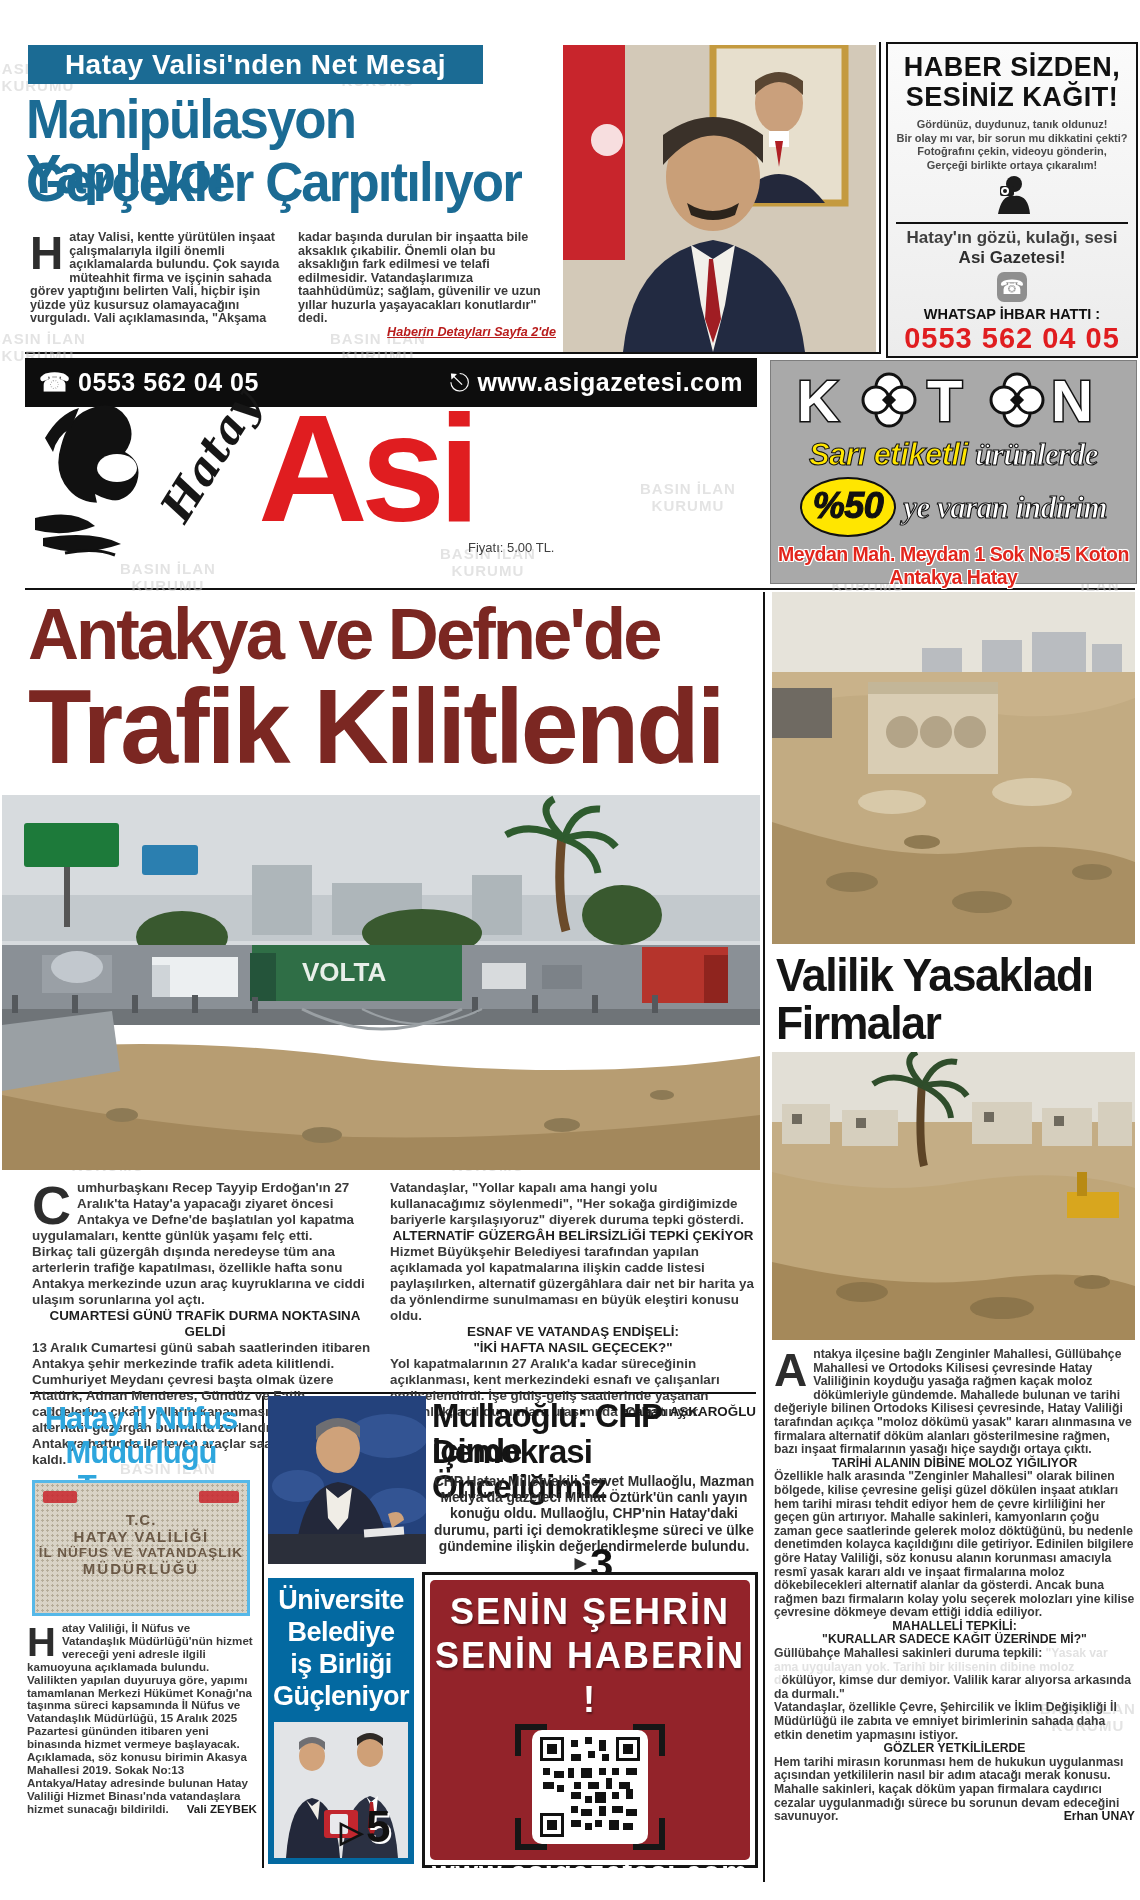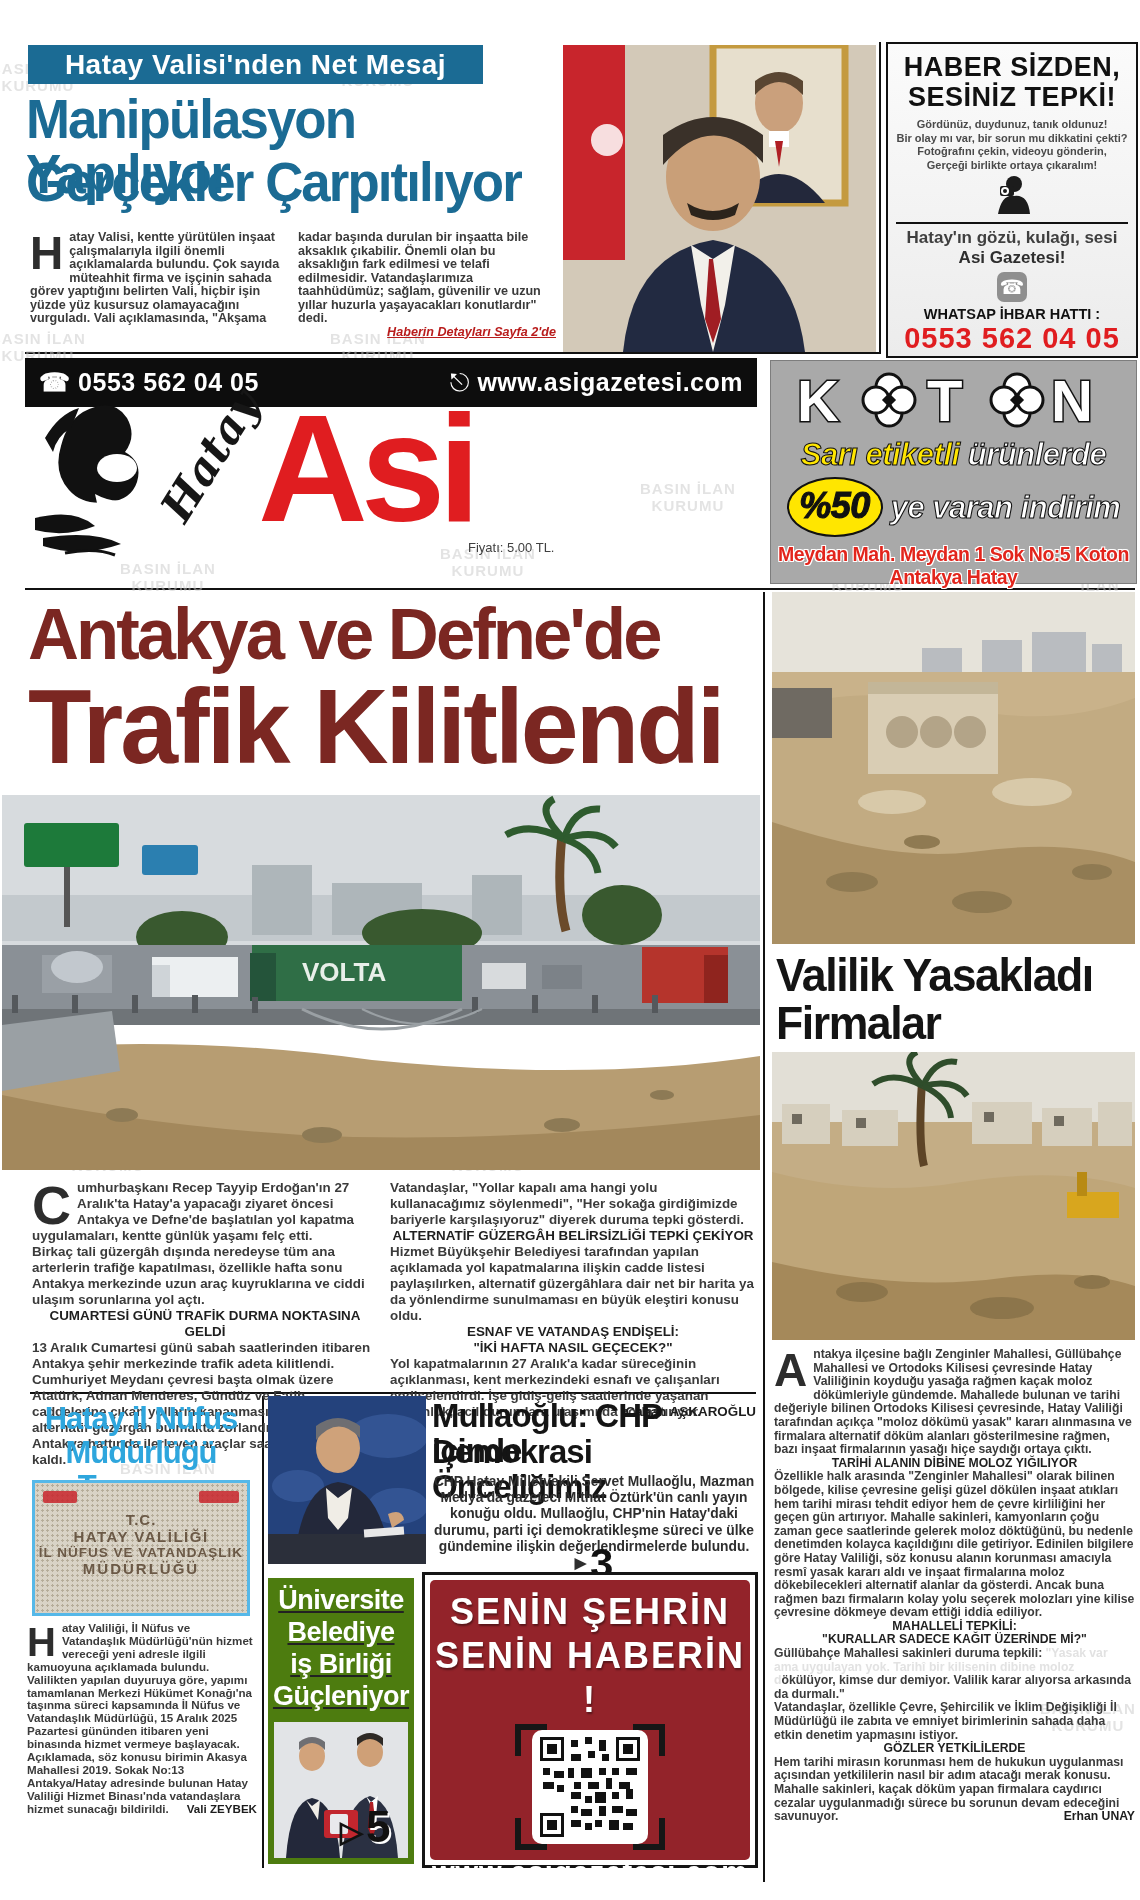--- a/index.html
+++ b/index.html
@@ -28,40 +28,40 @@
             padding:0 14px;box-sizing:border-box;}
   .bar-big{font-weight:900;font-size:25px;letter-spacing:.5px;}
   .bar-serif{font-family:"DejaVu Serif","Liberation Serif",serif;font-weight:700;font-size:15.5px;}
   .asi{font-weight:900;color:#e01d20;font-size:152px;line-height:140px;letter-spacing:-7px;}
   .hatay-script{font-family:"DejaVu Serif","Liberation Serif",serif;font-style:italic;font-weight:700;
                 font-size:44px;color:#161616;transform:rotate(-58deg);}
   
   .koton{background:#a9a9a9;border:1px solid #7d7d7d;text-align:center;}
   .koton-line{font-style:italic;font-weight:900;font-size:31px;letter-spacing:-.5px;
               -webkit-text-stroke:1.1px #111;}
-  .yellow{color:#ffe600;} .white{color:#fff;}
+  .yellow{color:#ffe600;} .white{color:#fff;font-family:Liberation Serif, serif;}
   .badge50{display:inline-block;background:#ffe600;border:2px solid #111;border-radius:50%;
            width:92px;height:56px;line-height:54px;color:#111;font-weight:900;font-size:36px;font-style:italic;}
   .koton-addr{color:#e2251c;font-weight:900;font-size:19.5px;letter-spacing:-.5px;
               text-shadow:-1px -1px 0 #fff,1px -1px 0 #fff,-1px 1px 0 #fff,1px 1px 0 #fff;}
   
   .h-maroon{color:#7b2722;font-weight:900;letter-spacing:-3px;line-height:.95;transform:scaleX(.98);transform-origin:left;}
   .colhead{font-weight:900;color:#1f1f1f;text-align:center;}
   .byline{display:block;text-align:right;font-weight:900;color:#1d1d1d;}
   .h-black{color:#141414;font-weight:900;letter-spacing:-1.5px;line-height:1.02;transform:scaleX(.97);transform-origin:left;}
   .ghost{color:#e2e2e2;}
   
   .h-cyan{color:#2ea6dd;font-weight:900;letter-spacing:-1px;text-align:center;line-height:1.1;}
   .plaque{border:3px solid #56b8e8;background:#d9d3c6;
           background-image:radial-gradient(#b5ac99 1px,rgba(0,0,0,0) 1.4px);background-size:5px 5px;
           text-align:center;color:#6b5946;font-weight:800;}
   
   .summary{font-weight:800;color:#2e2e2e;text-align:center;}
   
-  .unibox{background:#4d7c0f;text-align:center;text-decoration:underline;}
+  .unibox{background:#0369a1;text-align:center;}
   .uniline{color:#fff;font-weight:900;font-size:27px;line-height:32px;letter-spacing:-.5px;}
   
   .seninad{border:3px solid #151515;background:#fff;padding:5px;box-sizing:border-box;}
   .senin-inner{background:#93232a;border-radius:5px;width:100%;height:100%;box-sizing:border-box;
                text-align:center;color:#fff;}
   .senin-line{font-weight:900;font-size:36px;letter-spacing:2px;line-height:44px;
               text-shadow:1px 2px 2px rgba(0,0,0,.4);}
   .qrwrap{position:relative;width:170px;height:170px;margin:10px auto 0;}
   .corner{position:absolute;width:26px;height:26px;}
   .qrcard{position:absolute;left:21px;top:21px;width:128px;height:128px;background:#fff;border-radius:10px;}
@@ -142,21 +142,21 @@
       <path d="M100 120 q50 -58 100 -2 l0 -28 q-50 -36 -100 0 z" fill="#3a3129"></path>
       <path d="M124 158 q26 16 52 0 l-4 12 q-22 10 -44 0 z" fill="#2c241c"></path>
       <path d="M60 307 q10 -98 90 -112 q80 14 92 112 z" fill="#222a41"></path>
       <path d="M128 200 l22 14 l22 -14 l-10 60 l-12 47 l-12 -47 z" fill="#f2f0ea"></path>
       <path d="M146 214 l4 0 l8 60 l-8 24 l-8 -24 z" fill="#a01d23"></path>
     </svg>
   </div>
 
   <div class="abs z tipbox" style="left:886px;top:42px;width:248px;height:312px;">
     <div class="tiptitle" style="margin-top:8px;">HABER SİZDEN,</div>
-    <div class="tiptitle">SESİNİZ TEPKİ!</div>
+    <div class="tiptitle">SESİNİZ KAĞIT!</div>
     <div class="tipsmall" style="margin-top:6px;">Gördünüz, duydunuz, tanık oldunuz!</div>
     <div class="tipsmall">Bir olay mı var, bir sorun mu dikkatini çekti?</div>
     <div class="tipsmall">Fotoğrafını çekin, videoyu gönderin,</div>
     <div class="tipsmall">Gerçeği birlikte ortaya çıkaralım!</div>
     <div style="margin-top:2px;">
       <svg width="44" height="40" viewBox="0 0 44 40">
         <circle cx="24" cy="10" r="8" fill="#1c1c1c"></circle>
         <path d="M8 40 q4 -20 16 -18 q14 -2 16 18 z" fill="#1c1c1c"></path>
         <rect x="10" y="12" width="14" height="10" rx="2" fill="#1c1c1c"></rect>
         <circle cx="15" cy="17" r="4" fill="#fff"></circle>

